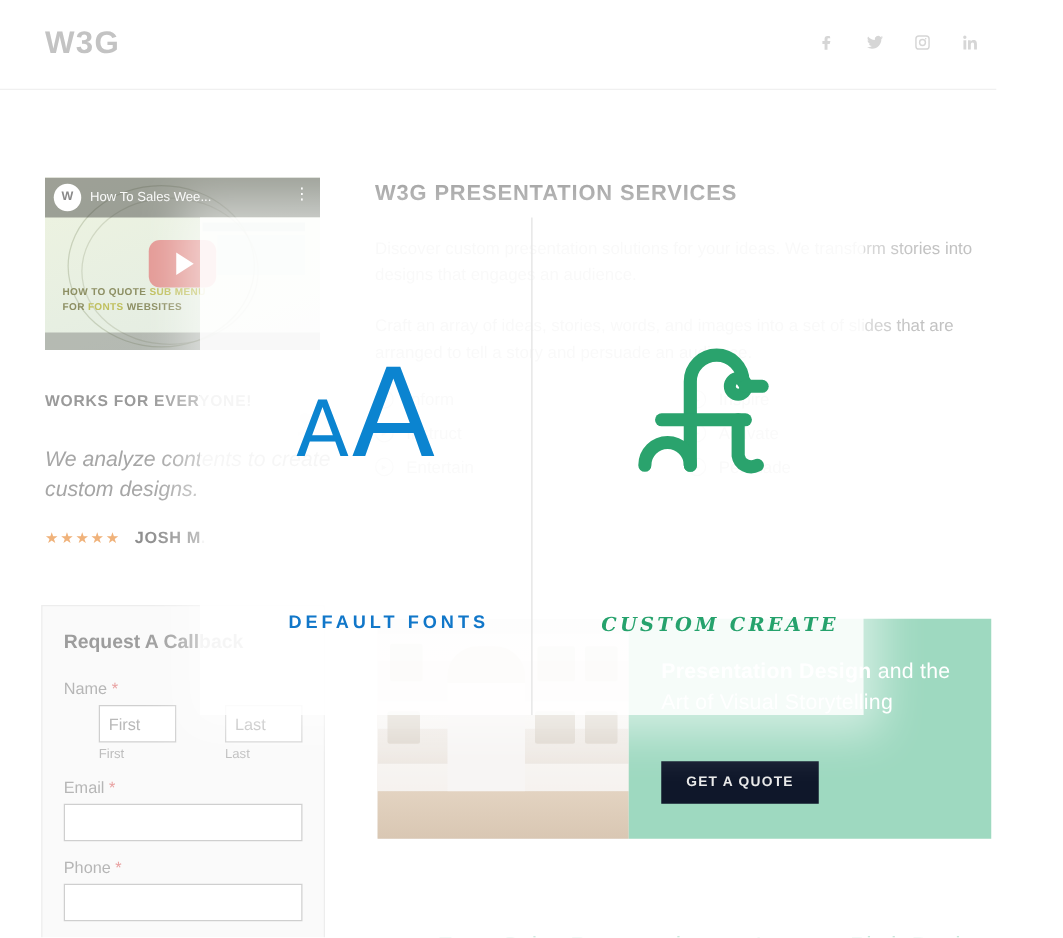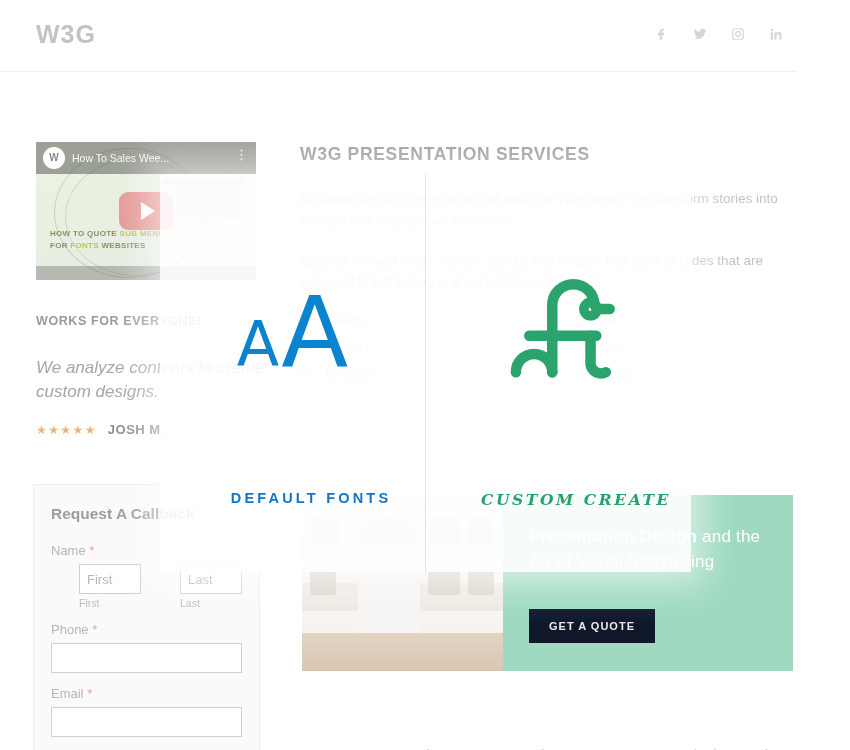--- a/index.html
+++ b/index.html
@@ -470,29 +470,29 @@
           <div class="sublabel">First</div>
         </div>
         <div class="unit">
           <input type="text" placeholder="Last" style="">
           <div class="sublabel">Last</div>
         </div>
       </div>
 
       <div class="field-block">
         <div class="field-label">
-          <span>Phone</span>
+          <span>Email</span>
           <span class="req">*</span>
         </div>
         <input type="text" class="tall" value="" style="">
       </div>
 
       <div class="field-block">
         <div class="field-label">
-          <span>Email</span>
+          <span>Phone</span>
           <span class="req">*</span>
         </div>
         <input type="text" class="tall" value="" style="">
       </div>
     </div>
 
     <div class="right-col">
       <div class="services-title">W3G PRESENTATION SERVICES</div>
       <p class="services-para">Discover custom presentation solutions for your ideas. We transform stories into designs that engages an audience.</p>
       <p class="services-para">Craft an array of ideas, stories, words, and images into a set of slides that are arranged to tell a story and persuade an audience.</p>

